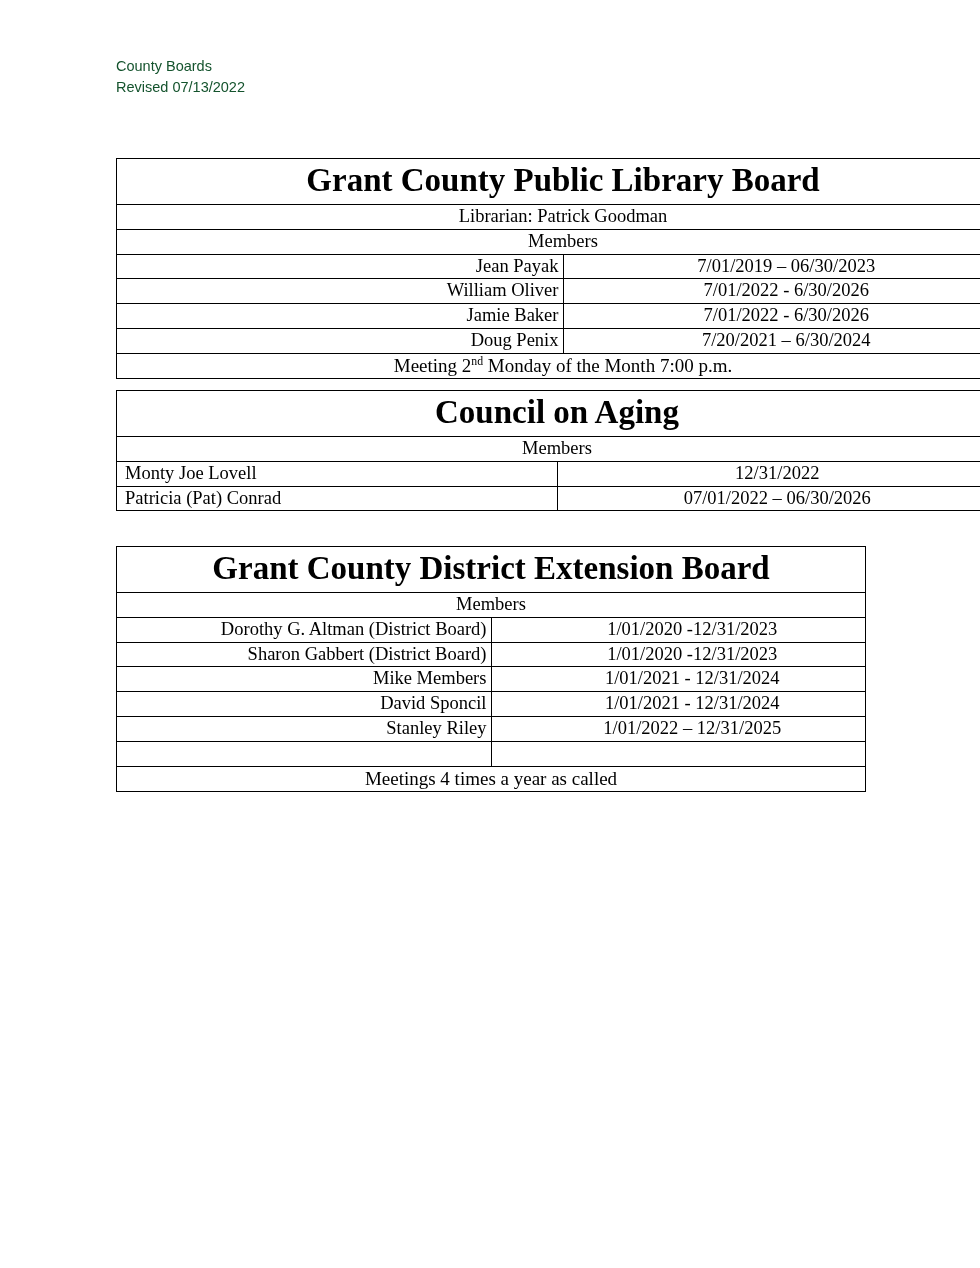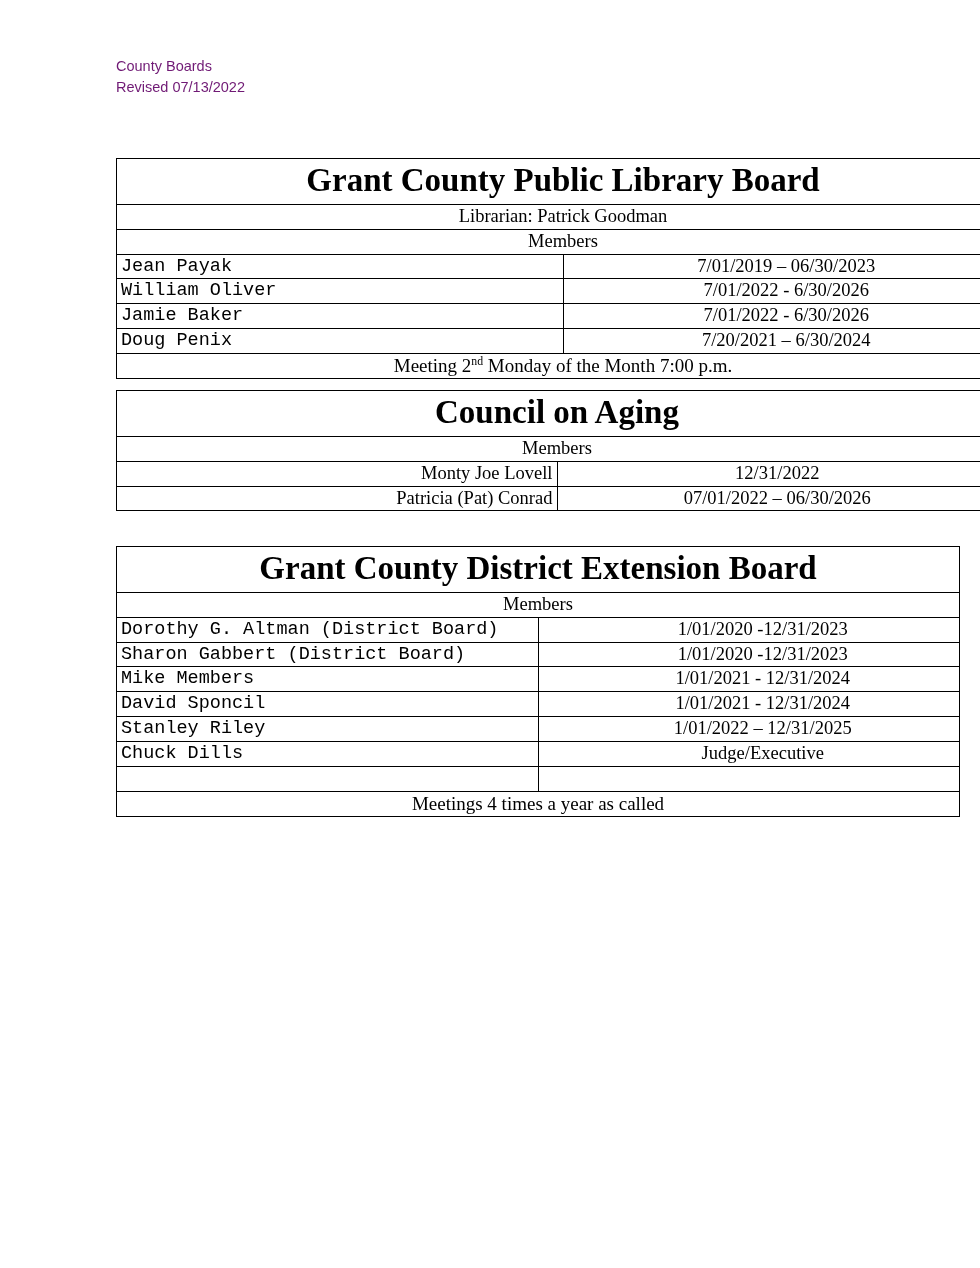--- a/index.html
+++ b/index.html
@@ -21,21 +21,21 @@
     position: relative;
     box-sizing: border-box;
   }
   .doc-header {
     position: absolute;
     left: 116px;
     top: 56px;
     font-family: "Liberation Sans", sans-serif;
     font-size: 14.5px;
     line-height: 1.45;
-    color: #701a75;
+    color: #14532d;
   }
   .doc-header div {
     white-space: nowrap;
   }
 
   .board-table {
     position: absolute;
     border-collapse: collapse;
     table-layout: fixed;
     background: #fff;
@@ -56,25 +56,24 @@
     font-size: 33px;
     font-weight: bold;
     letter-spacing: 0px;
     padding: 3px 4px 5px 4px;
     line-height: 1.12;
   }
   .board-table td.subhead {
     font-size: 18.5px;
   }
   .board-table td.name {
+    text-align: right;
+  }
+  .board-table td.left {
     text-align: left;
-    font-family: Liberation Mono, monospace;
-  }
-  .board-table td.left {
-    text-align: right;
     padding-left: 8px;
   }
   .board-table td.footer-note {
     font-size: 19px;
   }
   .board-table td.blank {
     height: 18px;
   }
   sup {
     font-size: 0.62em;
@@ -98,21 +97,21 @@
     top: 390px;
     width: 882px;
   }
   #tbl-aging td.row-left { width: 370px; }
   #tbl-aging td.row-right { width: 378px; }
 
   
   #tbl-extension {
     left: 116px;
     top: 546px;
-    width: 844px;
+    width: 750px;
   }
   #tbl-extension td.row-left { width: 370px; }
   #tbl-extension td.row-right { width: 378px; padding-left: 32px; }
 </style>
 </head>
 <body>
 
 <div class="page">
 
   <div class="doc-header">
@@ -194,24 +193,20 @@
       </tr>
       <tr>
         <td class="name row-left">David Sponcil</td>
         <td class="row-right">1/01/2021 - 12/31/2024</td>
       </tr>
       <tr>
         <td class="name row-left">Stanley Riley</td>
         <td class="row-right">1/01/2022 – 12/31/2025</td>
       </tr>
       <tr>
-        <td class="name row-left">Chuck Dills</td>
-        <td class="row-right">Judge/Executive</td>
-      </tr>
-      <tr>
         <td class="blank row-left">&nbsp;</td>
         <td class="blank row-right">&nbsp;</td>
       </tr>
       <tr>
         <td class="footer-note" colspan="2">Meetings 4 times a year as called</td>
       </tr>
     </tbody>
   </table>
 
 </div>

